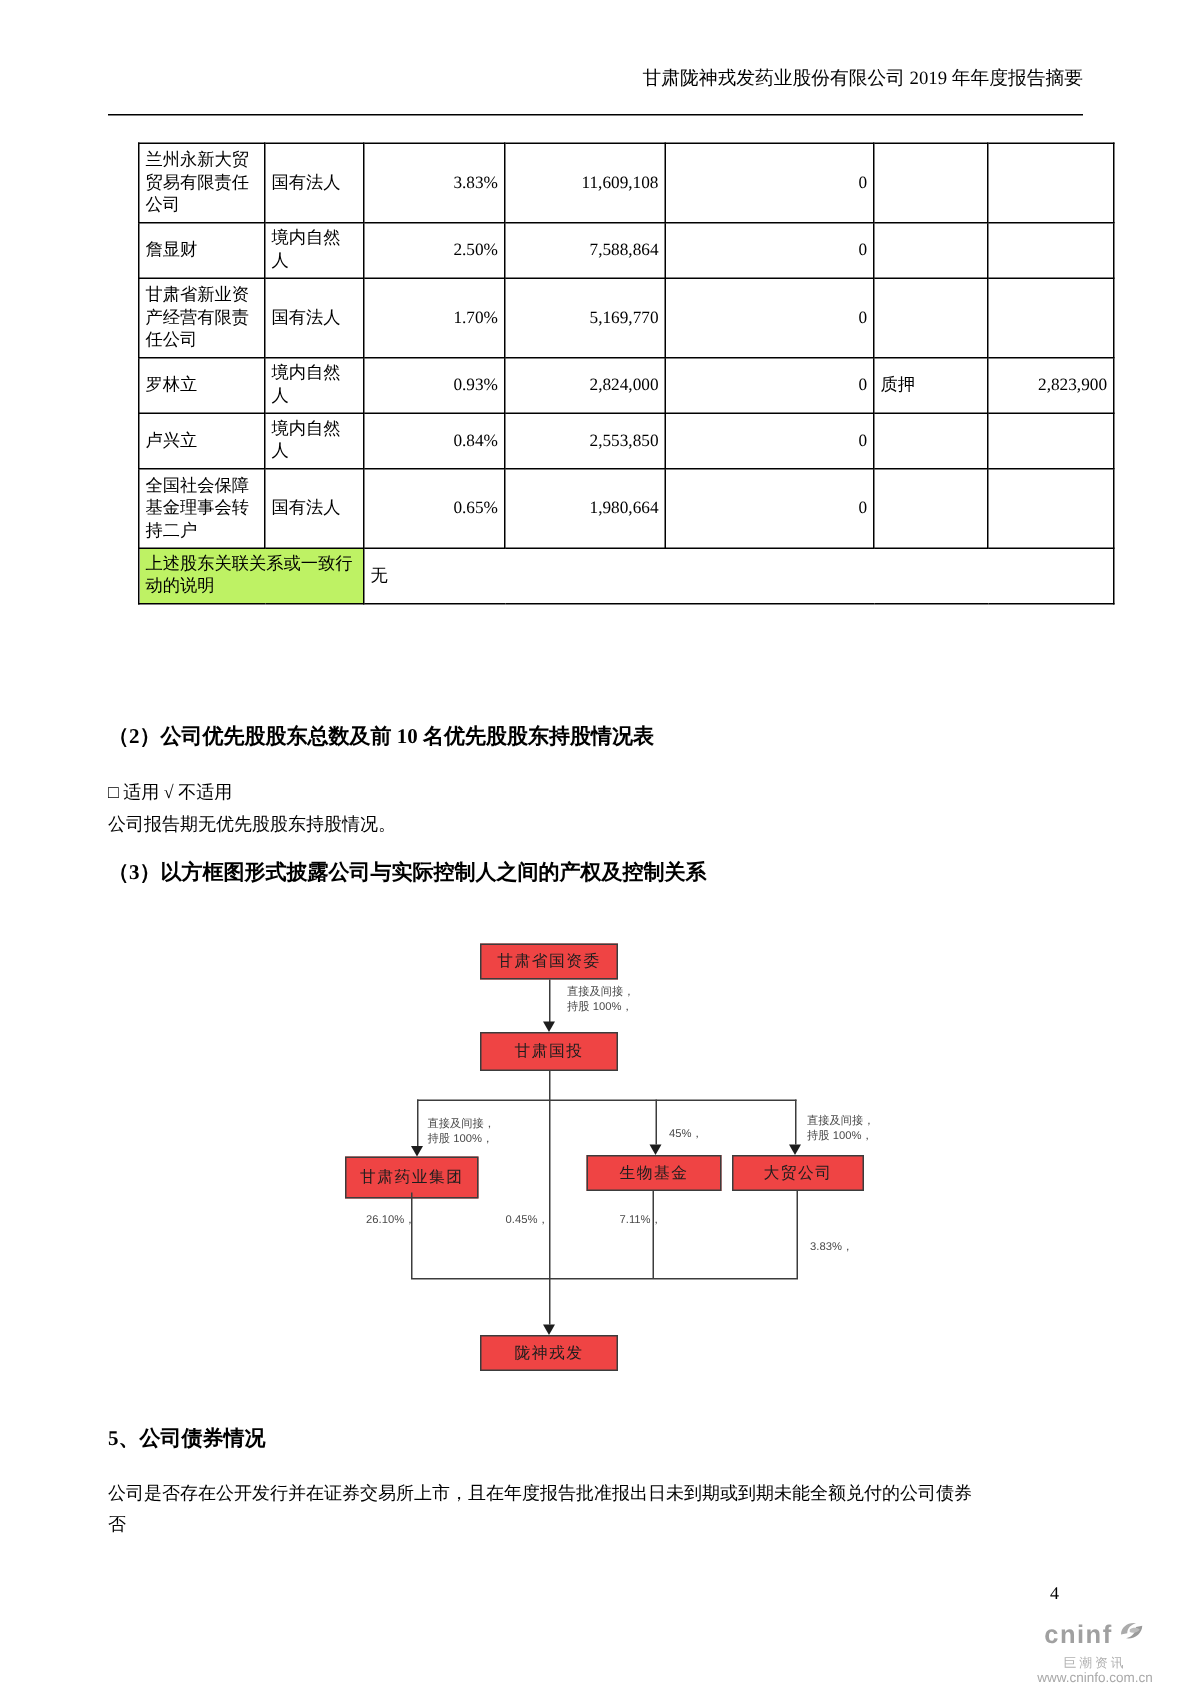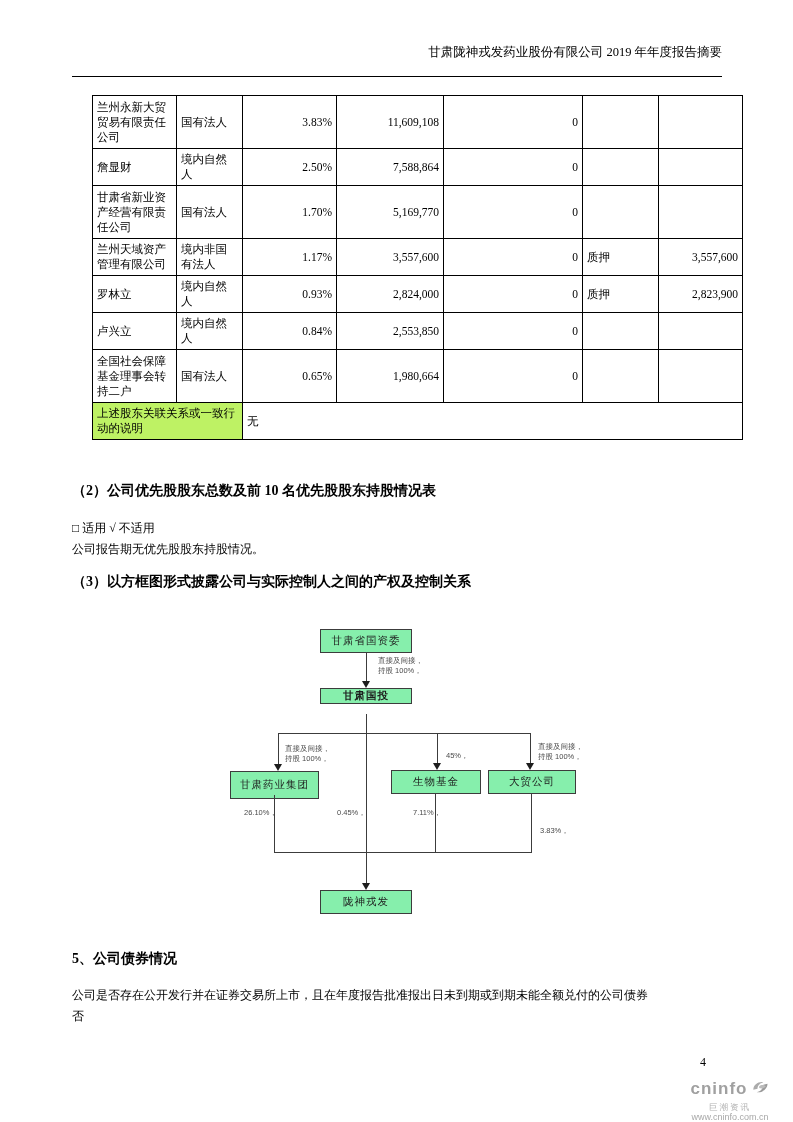--- a/index.html
+++ b/index.html
@@ -61,21 +61,21 @@
   .body-text {
     left: 72px; width: 650px;
     font-size: 12px;
     line-height: 21px;
   }
 
   
   .dg-box {
     position: absolute;
     border: 1px solid #3c3c3c;
-    background: #86efac;
+    background: #ef4444;
     color: #1d1d1d;
     font-size: 10.5px;
     display: flex; align-items: center; justify-content: center;
     letter-spacing: 1px;
     white-space: nowrap;
   }
   .dg-vline { position: absolute; width: 1px; background: #3c3c3c; }
   .dg-hline { position: absolute; height: 1px; background: #3c3c3c; }
   .dg-arrow {
     position: absolute; width: 0; height: 0;
@@ -144,29 +144,20 @@
       </tr>
       <tr style="height:53px;">
         <td>甘肃省新业资产经营有限责任公司</td>
         <td>国有法人</td>
         <td class="num">1.70%</td>
         <td class="num">5,169,770</td>
         <td class="num">0</td>
         <td></td>
         <td class="num"></td>
       </tr>
-      <tr style="height:36px;">
-        <td>兰州天域资产管理有限公司</td>
-        <td>境内非国有法人</td>
-        <td class="num">1.17%</td>
-        <td class="num">3,557,600</td>
-        <td class="num">0</td>
-        <td>质押</td>
-        <td class="num">3,557,600</td>
-      </tr>
       <tr style="height:24px;">
         <td>罗林立</td>
         <td>境内自然人</td>
         <td class="num">0.93%</td>
         <td class="num">2,824,000</td>
         <td class="num">0</td>
         <td>质押</td>
         <td class="num">2,823,900</td>
       </tr>
       <tr style="height:24px;">
@@ -196,21 +187,21 @@
 
   <div class="abs h2" style="top:482px;">（2）公司优先股股东总数及前 10 名优先股股东持股情况表</div>
   <div class="abs body-text" style="top:518px;">□ 适用 √ 不适用</div>
   <div class="abs body-text" style="top:539px;">公司报告期无优先股股东持股情况。</div>
 
   <div class="abs h2" style="top:573px;">（3）以方框图形式披露公司与实际控制人之间的产权及控制关系</div>
 
   <div class="abs" style="left:0;top:0;width:793px;height:1122px;pointer-events:none;">
 
     <div class="dg-box" style="left:320px;top:629px;width:92px;height:24px;">甘肃省国资委</div>
-    <div class="dg-box" style="left:320px;top:688px;width:92px;height:16px;font-weight:bold;">甘肃国投</div>
+    <div class="dg-box" style="left:320px;top:688px;width:92px;height:26px;">甘肃国投</div>
     <div class="dg-box" style="left:230px;top:771px;width:89px;height:28px;">甘肃药业集团</div>
     <div class="dg-box" style="left:391px;top:770px;width:90px;height:24px;">生物基金</div>
     <div class="dg-box" style="left:488px;top:770px;width:88px;height:24px;">大贸公司</div>
     <div class="dg-box" style="left:320px;top:890px;width:92px;height:24px;">陇神戎发</div>
 
     <div class="dg-vline" style="left:366px;top:653px;height:29px;"></div>
     <div class="dg-arrow" style="left:362px;top:681px;"></div>
     <div class="dg-label" style="left:378px;top:656px;">
       <span>直接及间接，</span><br>
       <span>持股 100%，</span>
@@ -256,21 +247,21 @@
   <div class="abs h2" style="top:950px;">5、公司债券情况</div>
   <div class="abs body-text" style="top:985px;">
     <span>公司是否存在公开发行并在证券交易所上市，且在年度报告批准报出日未到期或到期未能全额兑付的公司债券</span><br>
     <span>否</span>
   </div>
 
   <div class="abs page-number" style="left:700px;top:1055px;">4</div>
 
   <div class="abs cninf">
     <div class="brand-row">
-      <span class="brand">cninfo</span>
+      <span class="brand">cninf</span>
       <span>
         <svg width="20" height="20" viewBox="0 0 24 24">
           <path d="M4 14 C4 8, 10 4, 16 5 C12 6, 9 9, 9 13 Z" fill="#ababab"></path>
           <path d="M21 7 C21 13, 15 18, 8 17 C13 16, 16 12, 16 8 Z" fill="#9a9a9a"></path>
           <path d="M11 10 C13 8, 17 8, 19 10 C17 13, 13 13, 11 12 Z" fill="#bcbcbc"></path>
         </svg>
       </span>
     </div>
     <div class="sub">巨潮资讯</div>
     <div class="url">www.cninfo.com.cn</div>

